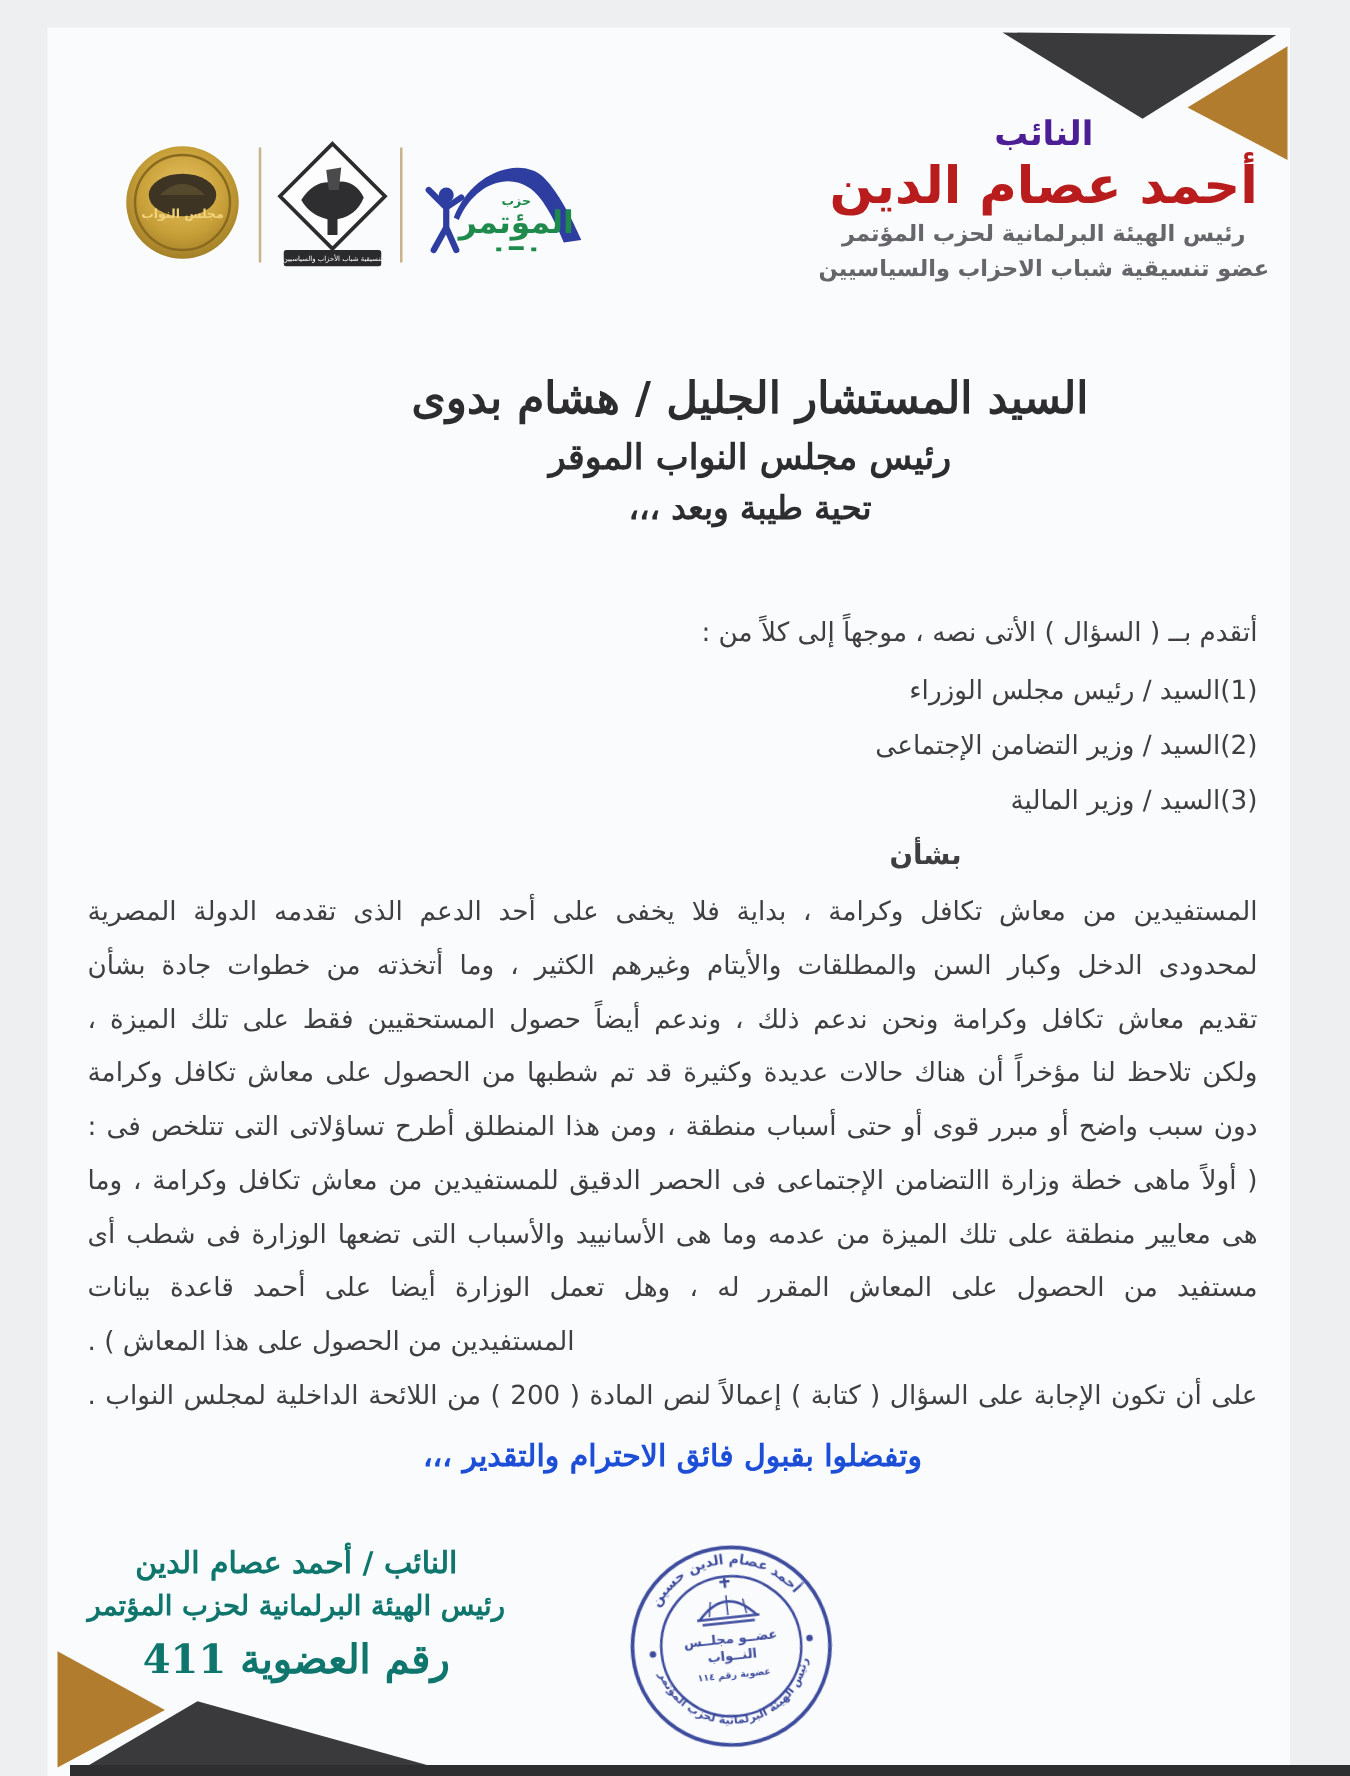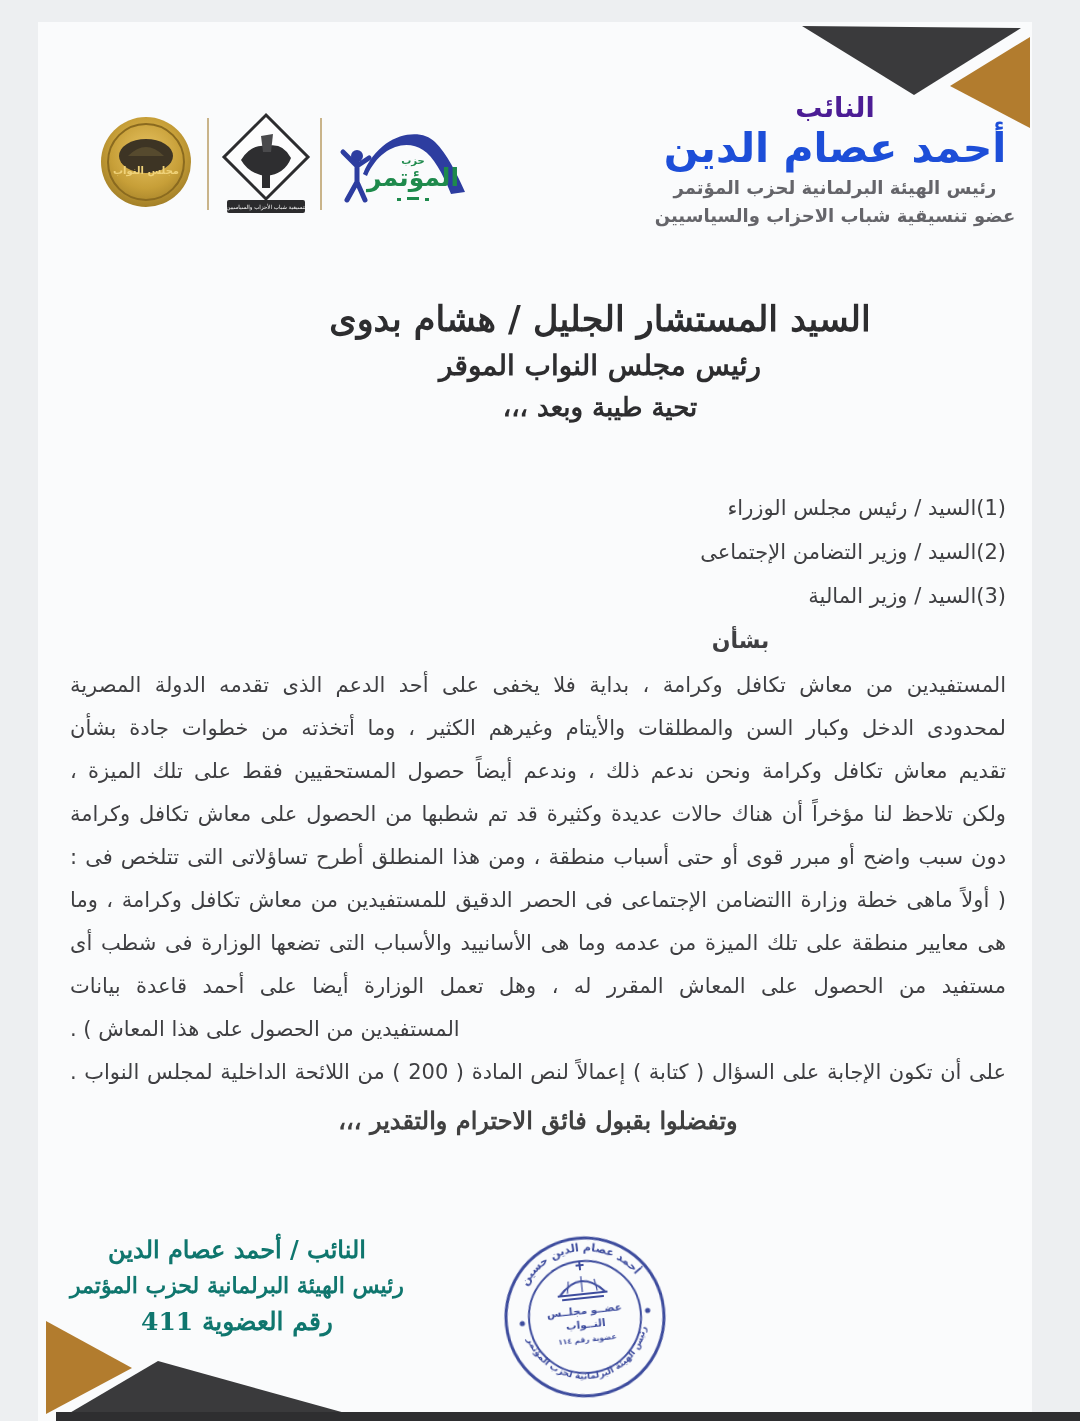--- a/index.html
+++ b/index.html
@@ -8,48 +8,48 @@
   .page{position:absolute;left:38px;top:22px;width:994px;height:1399px;background:#fafbfc;}
   .corners{position:absolute;left:0;top:0;width:1080px;height:1421px;pointer-events:none;}
 
   
   .logo{position:absolute;}
   .logo-sep{position:absolute;width:2px;background:#c9b48a;}
 
   
   .hdr{position:absolute;left:640px;top:92px;width:390px;text-align:center;direction:rtl;}
   .hdr .role{font-size:27px;font-weight:bold;color:#4c1d95;letter-spacing:0;}
-  .hdr .name{font-size:41px;font-weight:bold;color:#1d4ed8;line-height:1.25;}
+  .hdr .name{font-size:41px;font-weight:bold;color:#b91c1c;line-height:1.25;}
   .hdr .sub{font-size:18px;color:#65656a;font-weight:bold;line-height:1.55;}
 
   
   .salut{position:absolute;left:110px;top:292px;width:980px;text-align:center;direction:rtl;
          font-family:"DejaVu Serif",serif;color:#2d2d2f;}
   .salut .s1{font-size:35px;font-weight:bold;line-height:1.55;}
   .salut .s2{font-size:28px;font-weight:bold;line-height:1.45;}
   .salut .s3{font-size:26px;font-weight:bold;line-height:1.6;}
 
   
   .bodytxt{position:absolute;left:70px;top:484px;width:936px;direction:rtl;
            color:#3f3f42;font-size:21px;}
   .ln{line-height:44px;text-align:right;}
   .par .ln{line-height:43px;text-align:right;}
   .j{text-align:justify;text-align-last:justify;}
   .l{text-align:left;text-align-last:left;}
   .list{margin-top:2px;}
   .regard{font-weight:bold;font-size:22px;padding-left:405px;text-align:center;line-height:46px;}
-  .salute-close{font-family:"DejaVu Serif",serif;font-weight:bold;font-size:24px;color:#404040;
+  .salute-close{font-family:"DejaVu Serif",serif;font-weight:bold;font-size:24px;color:#1d4ed8;
                 text-align:center;line-height:50px;margin-top:2px;}
 
   
   .sig{position:absolute;left:52px;top:1232px;width:370px;text-align:center;direction:rtl;
        font-family:"DejaVu Serif",serif;font-weight:bold;color:#0f766e;}
   .sig .g1{font-size:24px;line-height:1.5;}
   .sig .g2{font-size:22px;line-height:1.6;}
-  .sig .g3{font-size:25px;line-height:1.55;}
+  .sig .g3{font-size:32px;line-height:1.55;}
 
   
   .stamp{position:absolute;left:500px;top:1232px;opacity:.92;filter:blur(.3px);
          transform:rotate(-6deg);}
 </style>
 </head>
 <body>
 
 <div class="canvas">
   <div class="page"></div>
@@ -108,20 +108,21 @@
     <div class="sub">عضو تنسيقية شباب الاحزاب والسياسيين</div>
   </div>
 
   <div class="salut" dir="rtl">
     <div class="s1">السيد المستشار الجليل / هشام بدوى</div>
     <div class="s2">رئيس مجلس النواب الموقر</div>
     <div class="s3">تحية طيبة وبعد ،،،</div>
   </div>
 
   <div class="bodytxt" dir="rtl">
+    <div class="ln">أتقدم بــ ( السؤال ) الأتى نصه ، موجهاً إلى كلاً من :</div>
 
     <div class="list">
       <div class="ln">(1)السيد / رئيس مجلس الوزراء</div>
       <div class="ln">(2)السيد /  وزير التضامن الإجتماعى</div>
       <div class="ln">(3)السيد / وزير المالية</div>
     </div>
 
     <div class="regard">بشأن</div>
 
     <div class="par">

